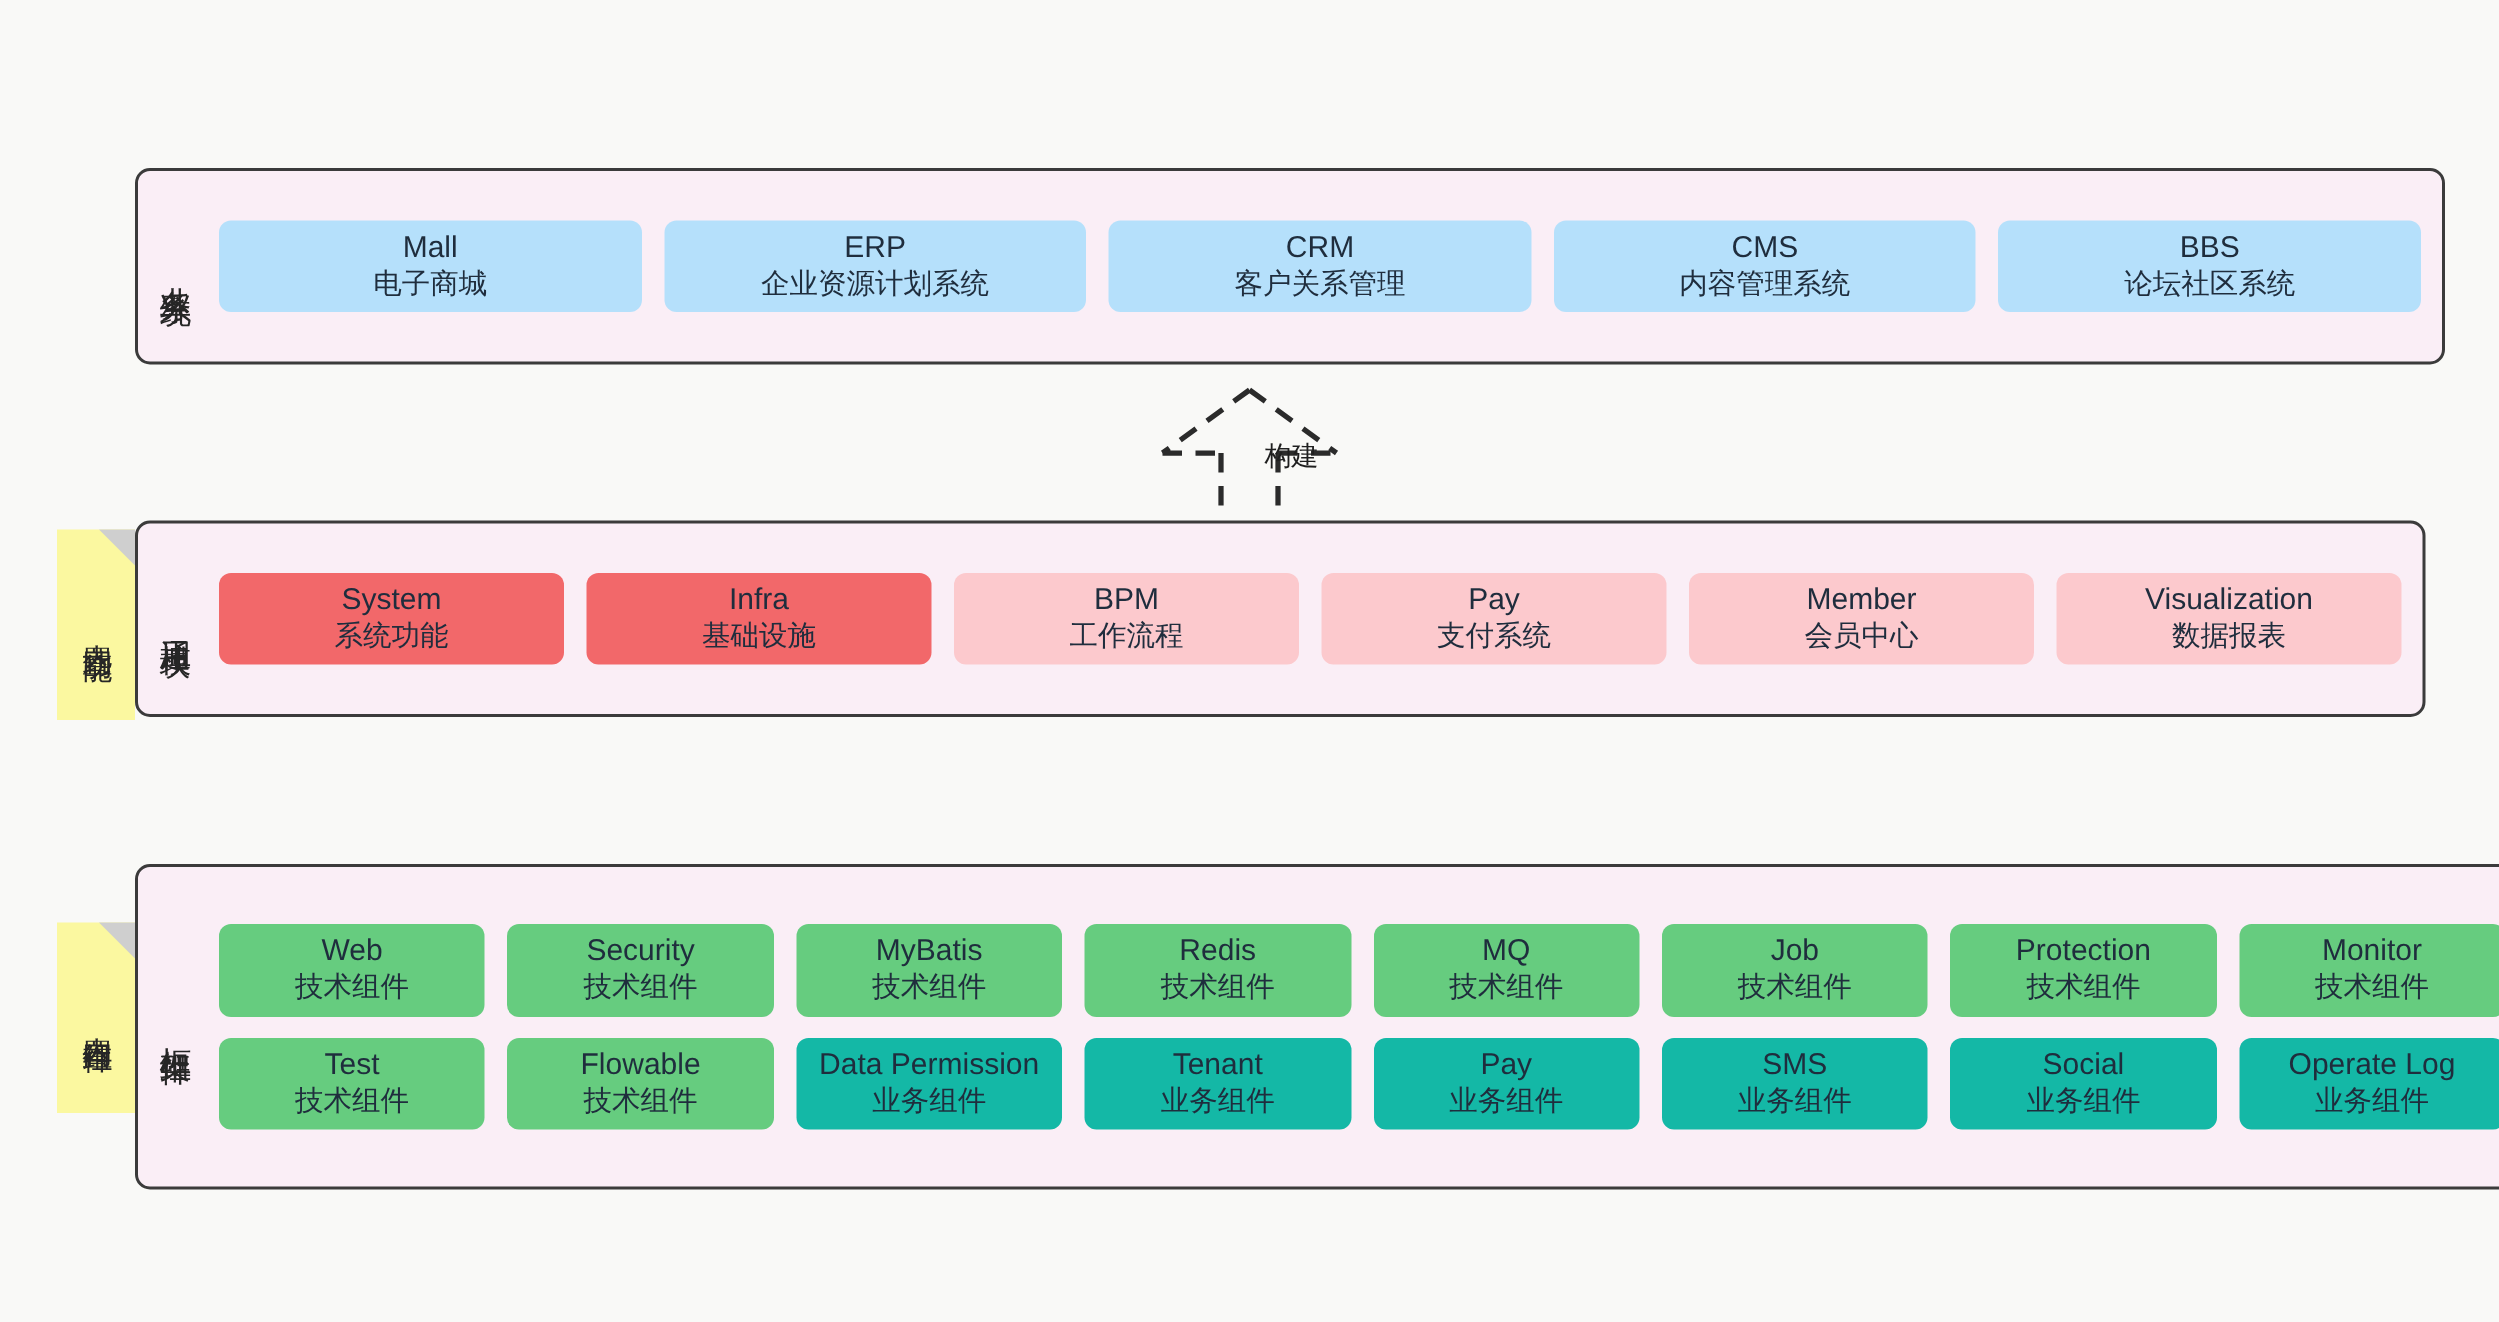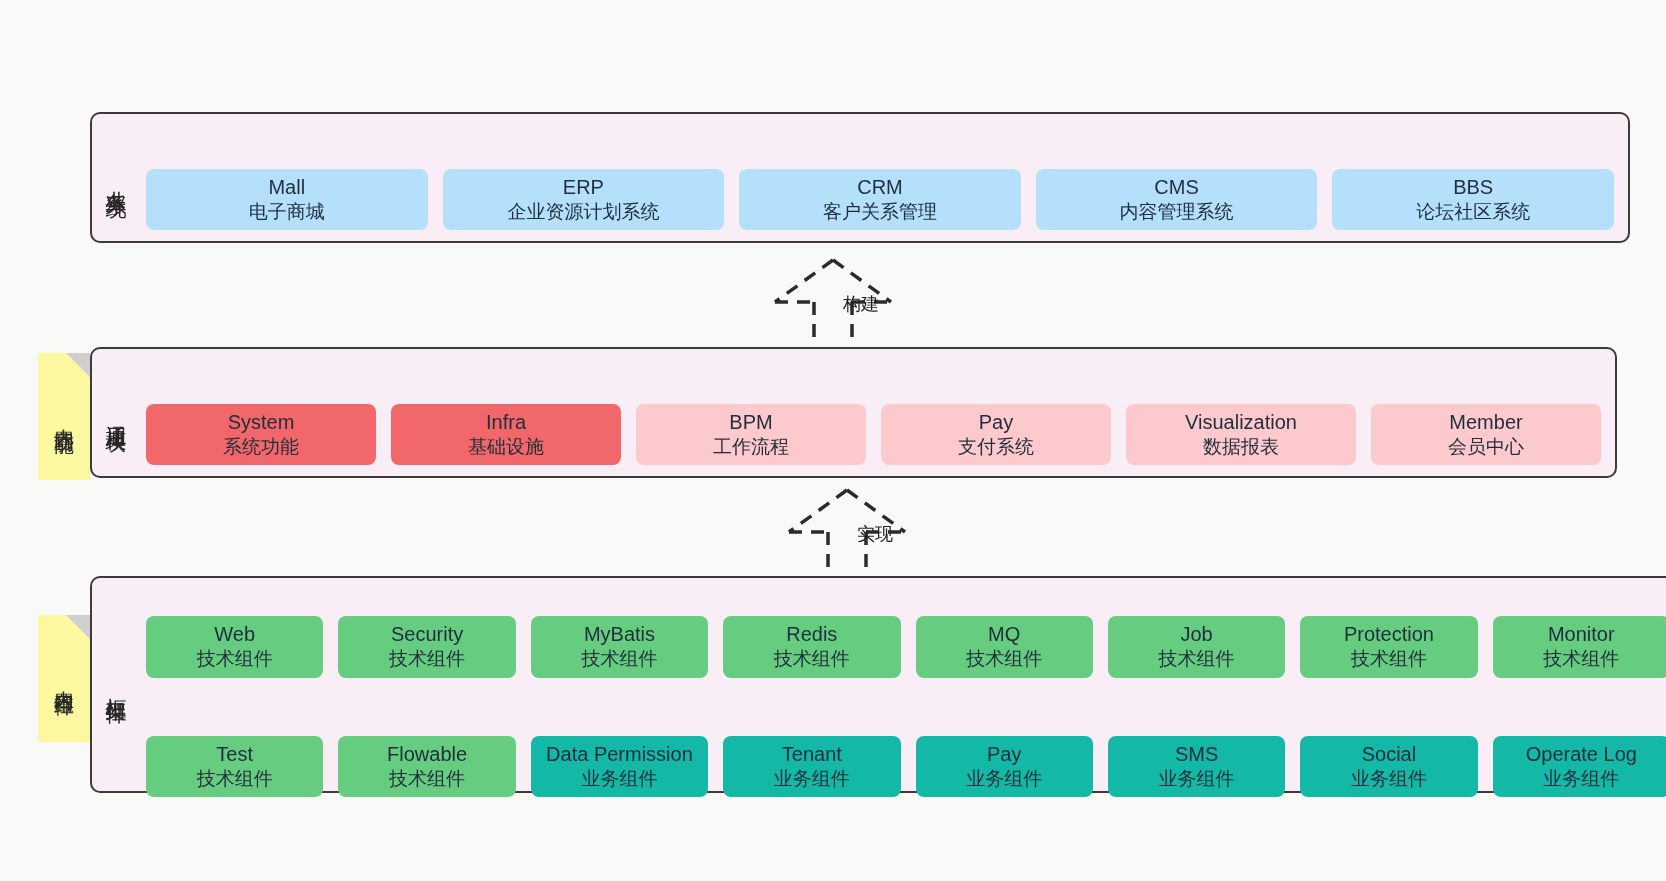--- a/index.html
+++ b/index.html
@@ -53,21 +53,20 @@
     flex: 1 1 0;
     border-radius: 8px;
     display: flex;
     flex-direction: column;
     align-items: center;
     justify-content: flex-start;
     text-align: center;
     color: #1f2d3d;
     line-height: 1.28;
     padding: 6px 4px;
-    margin-top: 44px;
   }
   .cell .en { font-size: 20px; }
   .cell .cn { font-size: 19px; }
 
   
   .blue        { background: #b5e0fb; }
   .red-strong  { background: #f2686a; }
   .pink-light  { background: #fcc9cd; }
   .green-strong{ background: #66cc7f; }
   .green-light { background: #14b8a6; }
@@ -184,42 +183,31 @@
         </div>
         <div class="cell pink-light">
           <span class="en">BPM</span>
           <span class="cn">工作流程</span>
         </div>
         <div class="cell pink-light">
           <span class="en">Pay</span>
           <span class="cn">支付系统</span>
         </div>
         <div class="cell pink-light">
+          <span class="en">Member</span>
+          <span class="cn">会员中心</span>
+        </div>
+        <div class="cell pink-light">
           <span class="en">Visualization</span>
           <span class="cn">数据报表</span>
         </div>
-        <div class="cell pink-light">
-          <span class="en">Member</span>
-          <span class="cn">会员中心</span>
-        </div>
       </div>
     </div>
   </div>
 
-  <div class="arrow" id="arrow-implement">
-    <svg width="150" height="84" viewBox="0 0 150 84">
-      <path d="M75 2 L133 44" fill="none" stroke="#2b2b2b" stroke-width="3.5" stroke-dasharray="13 9"></path>
-      <path d="M75 2 L17 44" fill="none" stroke="#2b2b2b" stroke-width="3.5" stroke-dasharray="13 9"></path>
-      <path d="M17 44 L56 44" fill="none" stroke="#2b2b2b" stroke-width="3.5" stroke-dasharray="13 9"></path>
-      <path d="M94 44 L133 44" fill="none" stroke="#2b2b2b" stroke-width="3.5" stroke-dasharray="13 9"></path>
-      <path d="M56 44 L56 84" fill="none" stroke="#2b2b2b" stroke-width="3.5" stroke-dasharray="13 9"></path>
-      <path d="M94 44 L94 84" fill="none" stroke="#2b2b2b" stroke-width="3.5" stroke-dasharray="13 9"></path>
-    </svg>
-    <span class="arrow-label" style="top:34px;">实现</span>
-  </div>
 
   <div class="note" id="note-components">
     <span>内置组件</span>
   </div>
   <div class="layer" id="layer-framework">
     <div class="layer-title">框架组件</div>
     <div class="layer-body">
 
       <div class="row">
         <div class="cell green-strong">

